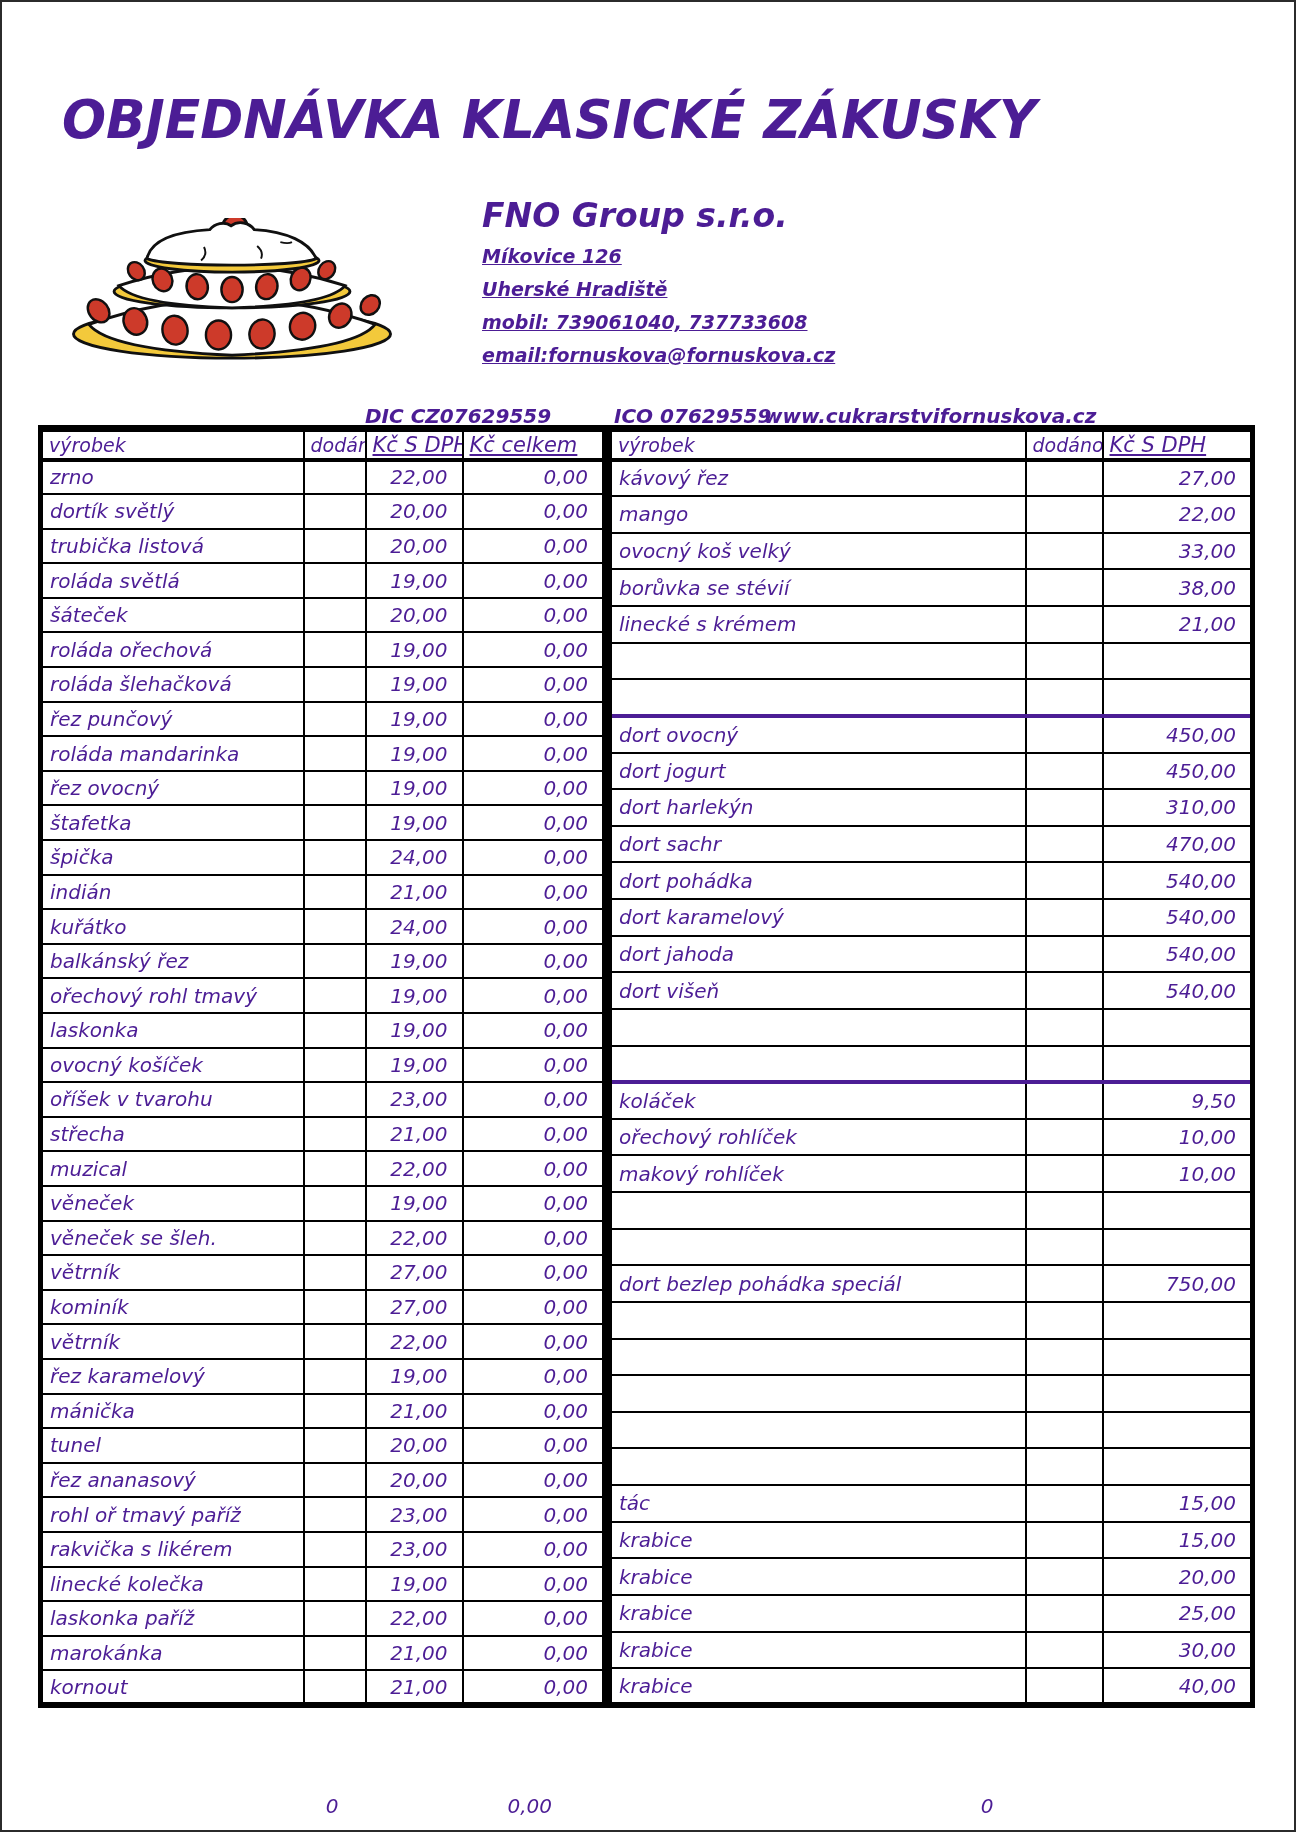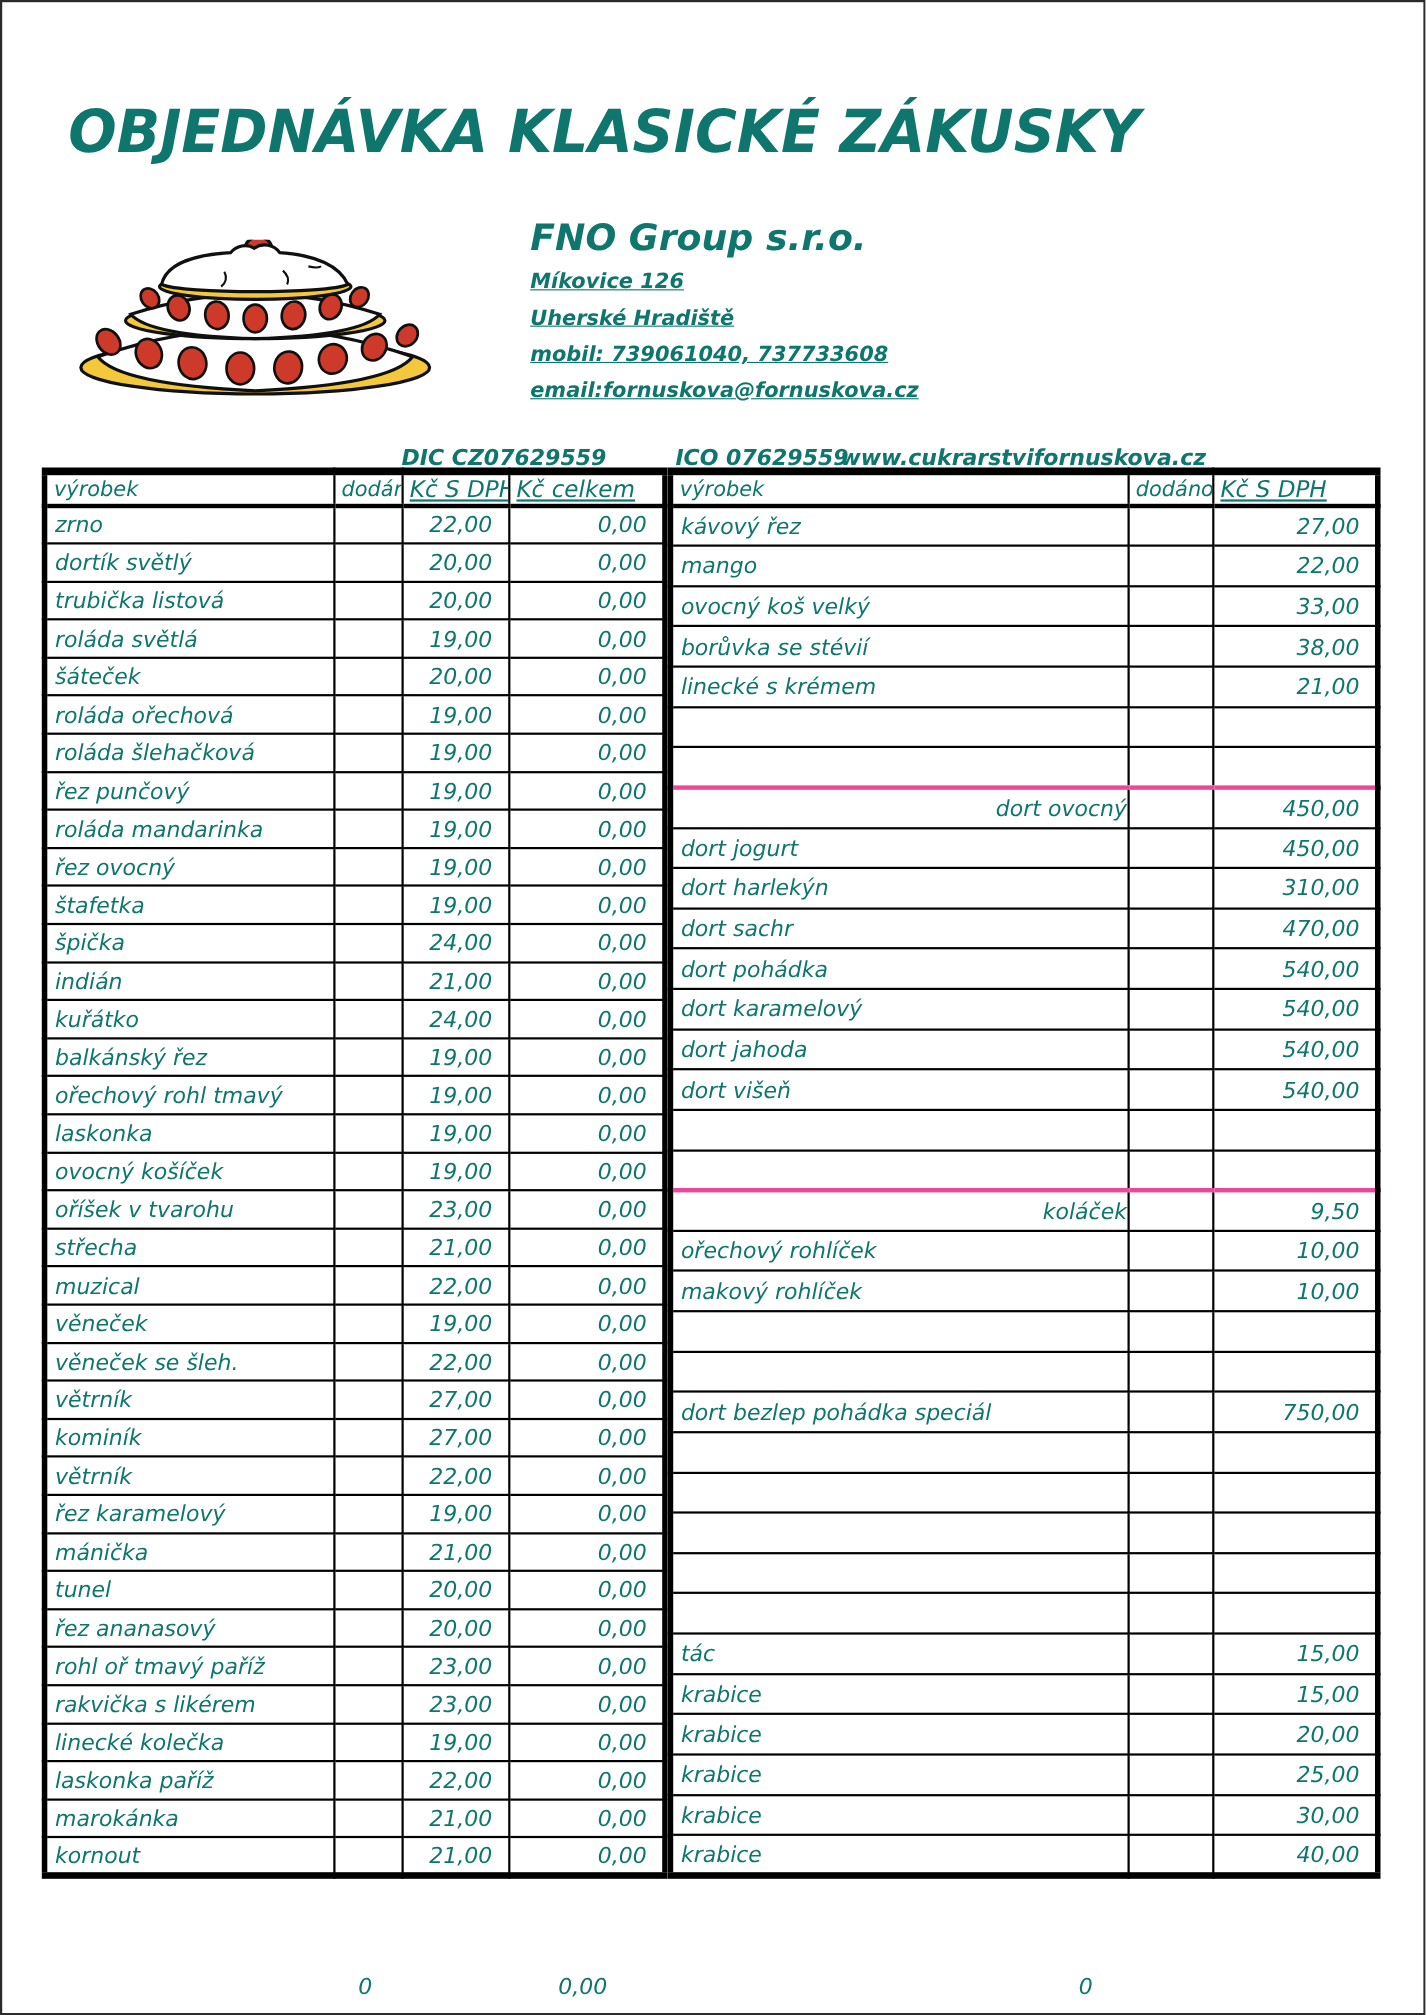--- a/index.html
+++ b/index.html
@@ -3,21 +3,21 @@
 <meta charset="utf-8">
 <style>
   * { margin:0; padding:0; box-sizing:border-box; }
   html,body { background:#ffffff; }
   .page {
     position:relative;
     width:1296px; height:1832px;
     background:#ffffff;
     border:2px solid #2b2b2b;
     font-family:"DejaVu Sans", sans-serif;
-    color:#0f766e;
+    color:#4c1d95;
     overflow:hidden;
   }
   .title {
     position:absolute; top:86px; left:40px; width:1000px;
     text-align:center;
     font-size:54px; font-weight:bold; font-style:italic;
     letter-spacing:0px; white-space:nowrap;
     transform:scaleX(0.96); transform-origin:center;
   }
   .cake { position:absolute; left:58px; top:216px; }
@@ -32,21 +32,21 @@
 
   .tables { position:absolute; left:36px; top:423px; display:flex;border-radius:20px; }
   table { border-collapse:collapse; table-layout:fixed; font-style:italic; background:#fff; }
   table { border:5px solid #000; border-top-width:7px; border-bottom-width:6px; }
   th, td { border:2px solid #000; overflow:hidden; white-space:nowrap; }
   thead th { height:31px; font-size:19px; font-weight:normal; text-align:left; padding:0 6px; border-bottom:4px solid #000; }
   tbody td { height:34.6px; font-size:20px; }
   td.c-name { text-align:left; padding-left:7px; }
   td.c-price, td.c-total { text-align:right; padding-right:14px; }
   th.h-price, th.h-total { font-size:21px;text-decoration:underline; }
-  tr.sep td { border-top:4px solid #ec4899;text-align:right; }
+  tr.sep td { border-top:4px solid #4c1d95; }
   table.t-left  { width:564px; }
   table.t-right { width:643px; }
 
   .totals { position:absolute; top:1792px; left:0; width:1296px; font-style:italic; font-size:20px; }
   .totals span { position:absolute; }
   .tot-left-dod { left:299px; width:62px; text-align:center; }
   .tot-left-sum { left:440px; width:110px; text-align:right; }
   .tot-right-dod { left:950px; width:70px; text-align:center; }
 </style>
 </head>

